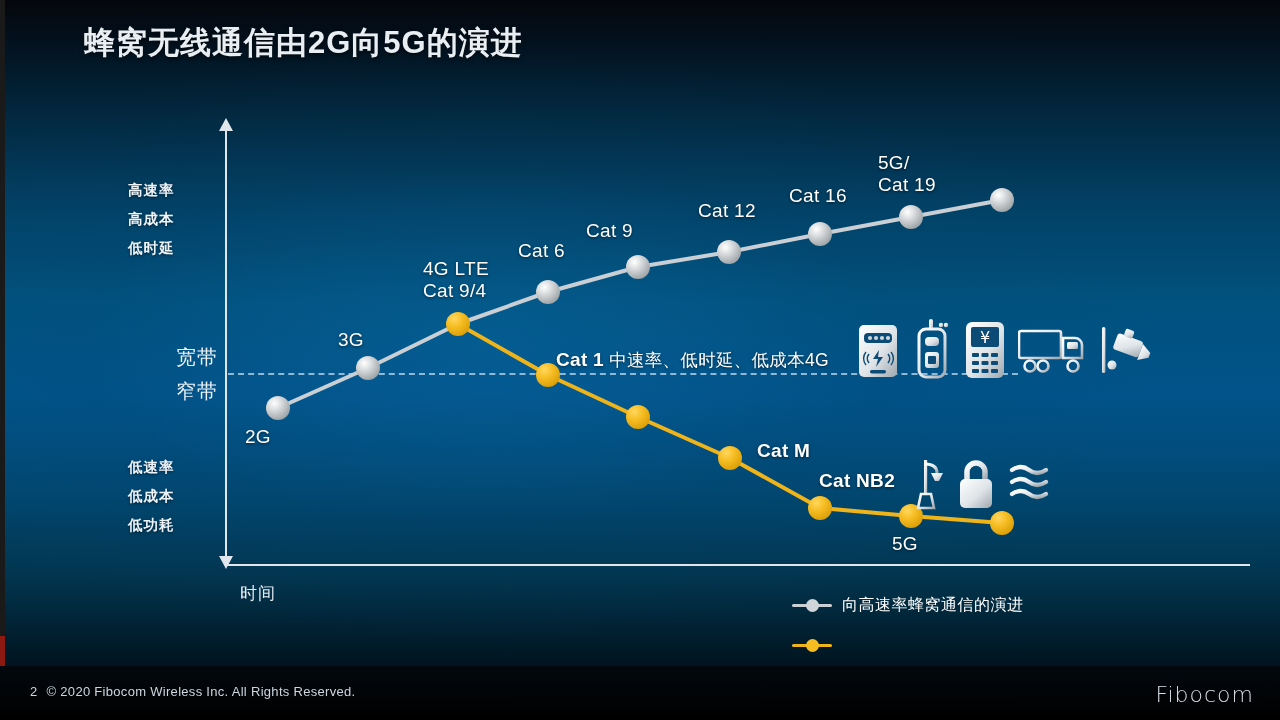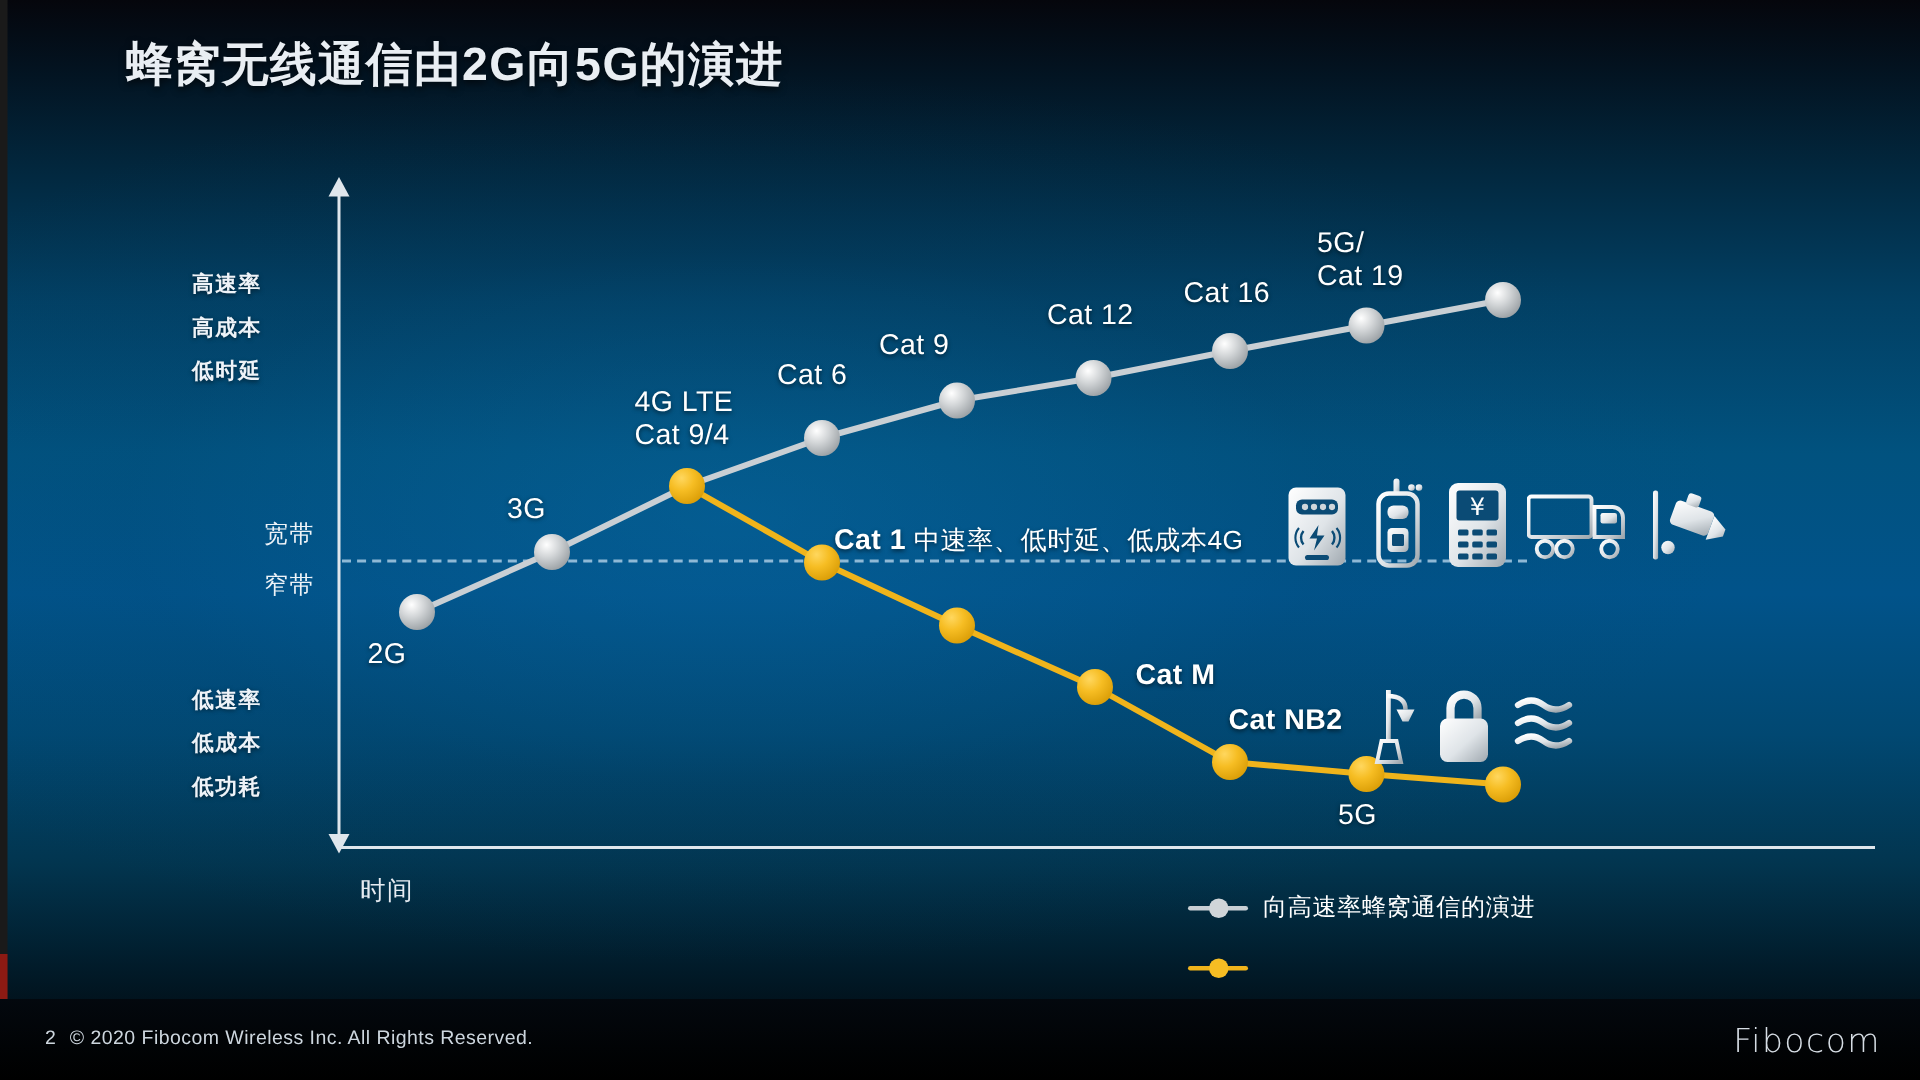--- a/index.html
+++ b/index.html
@@ -107,21 +107,21 @@
     letter-spacing: 1px;
     text-align: left;
     text-shadow: 0 1px 3px rgba(0,0,0,0.5);
   }
   .side-top  { left: 128px; top: 176px; }
   .side-bot  { left: 128px; top: 453px; }
   .side-mid {
     position: absolute;
     left: 176px; top: 340px;
     color: #eef3f8;
-    font-size: 16px;
+    font-size: 20px;
     line-height: 34px;
     letter-spacing: 1px;
     text-align: left;
   }
   
   #chart-svg {
     position: absolute;
     left: 0; top: 0;
     width: 1280px; height: 720px;
     pointer-events: none;

